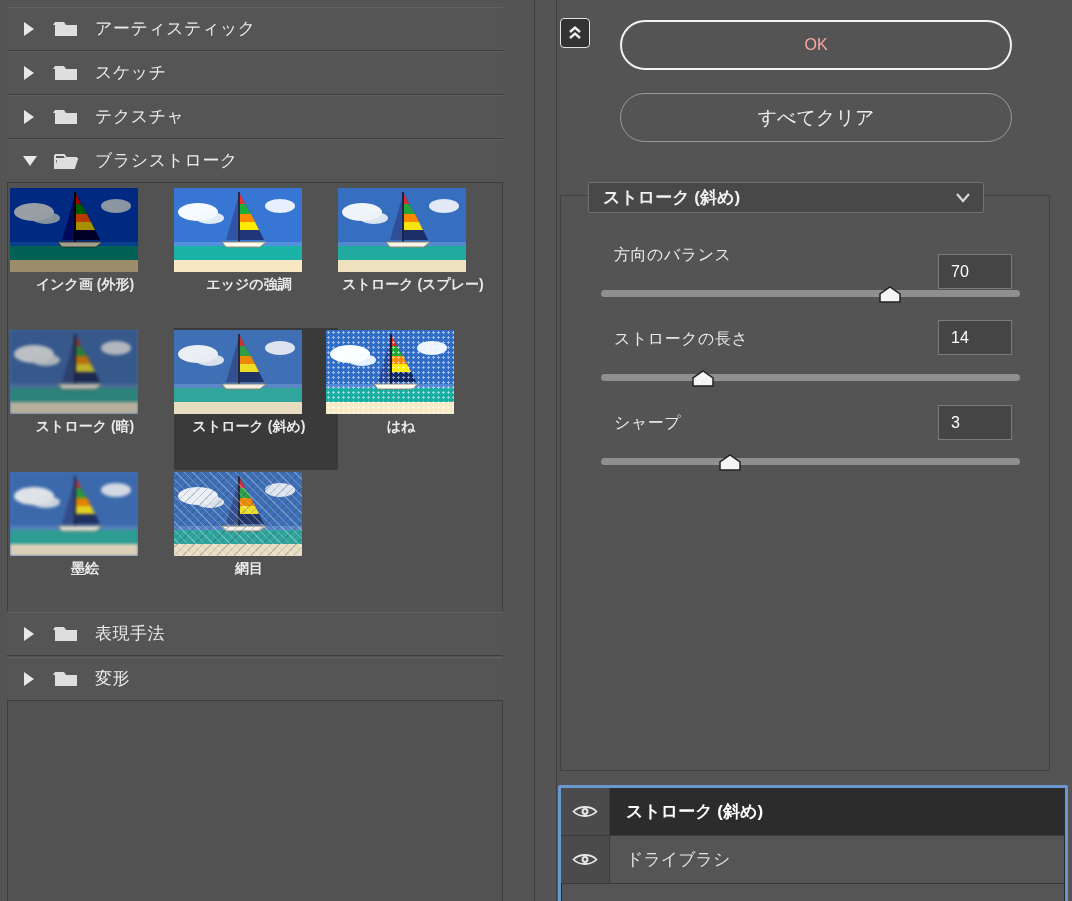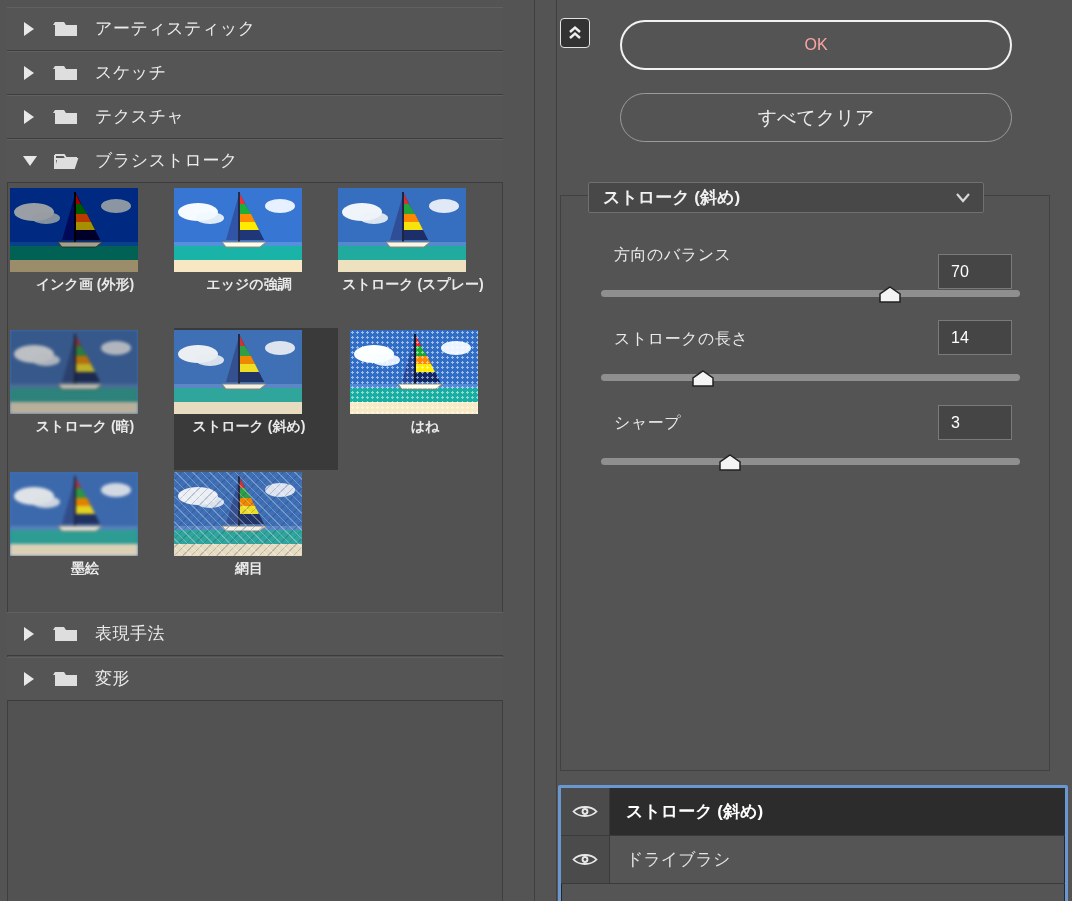--- a/index.html
+++ b/index.html
@@ -198,21 +198,21 @@
     <div class="thumb-label">ストローク (暗)</div>
   </div>
   <div class="thumb selected" style="left:174px;top:328px;height:142px">
     <div class="thumb-img">
         <svg viewBox="0 0 128 84">
           <use href="#boat-scene"></use>
         </svg>
       </div>
     <div class="thumb-label">ストローク (斜め)</div>
   </div>
-  <div class="thumb t-spatter" style="left:350px;top:328px;height:142px">
+  <div class="thumb t-spatter" style="left:326px;top:328px;height:142px">
     <div class="thumb-img">
         <svg viewBox="0 0 128 84">
           <use href="#boat-scene"></use>
         </svg>
       </div>
     <div class="thumb-label">はね</div>
   </div>
 
   <div class="thumb t-cross" style="left:174px;top:470px;height:140px">
     <div class="thumb-img">

